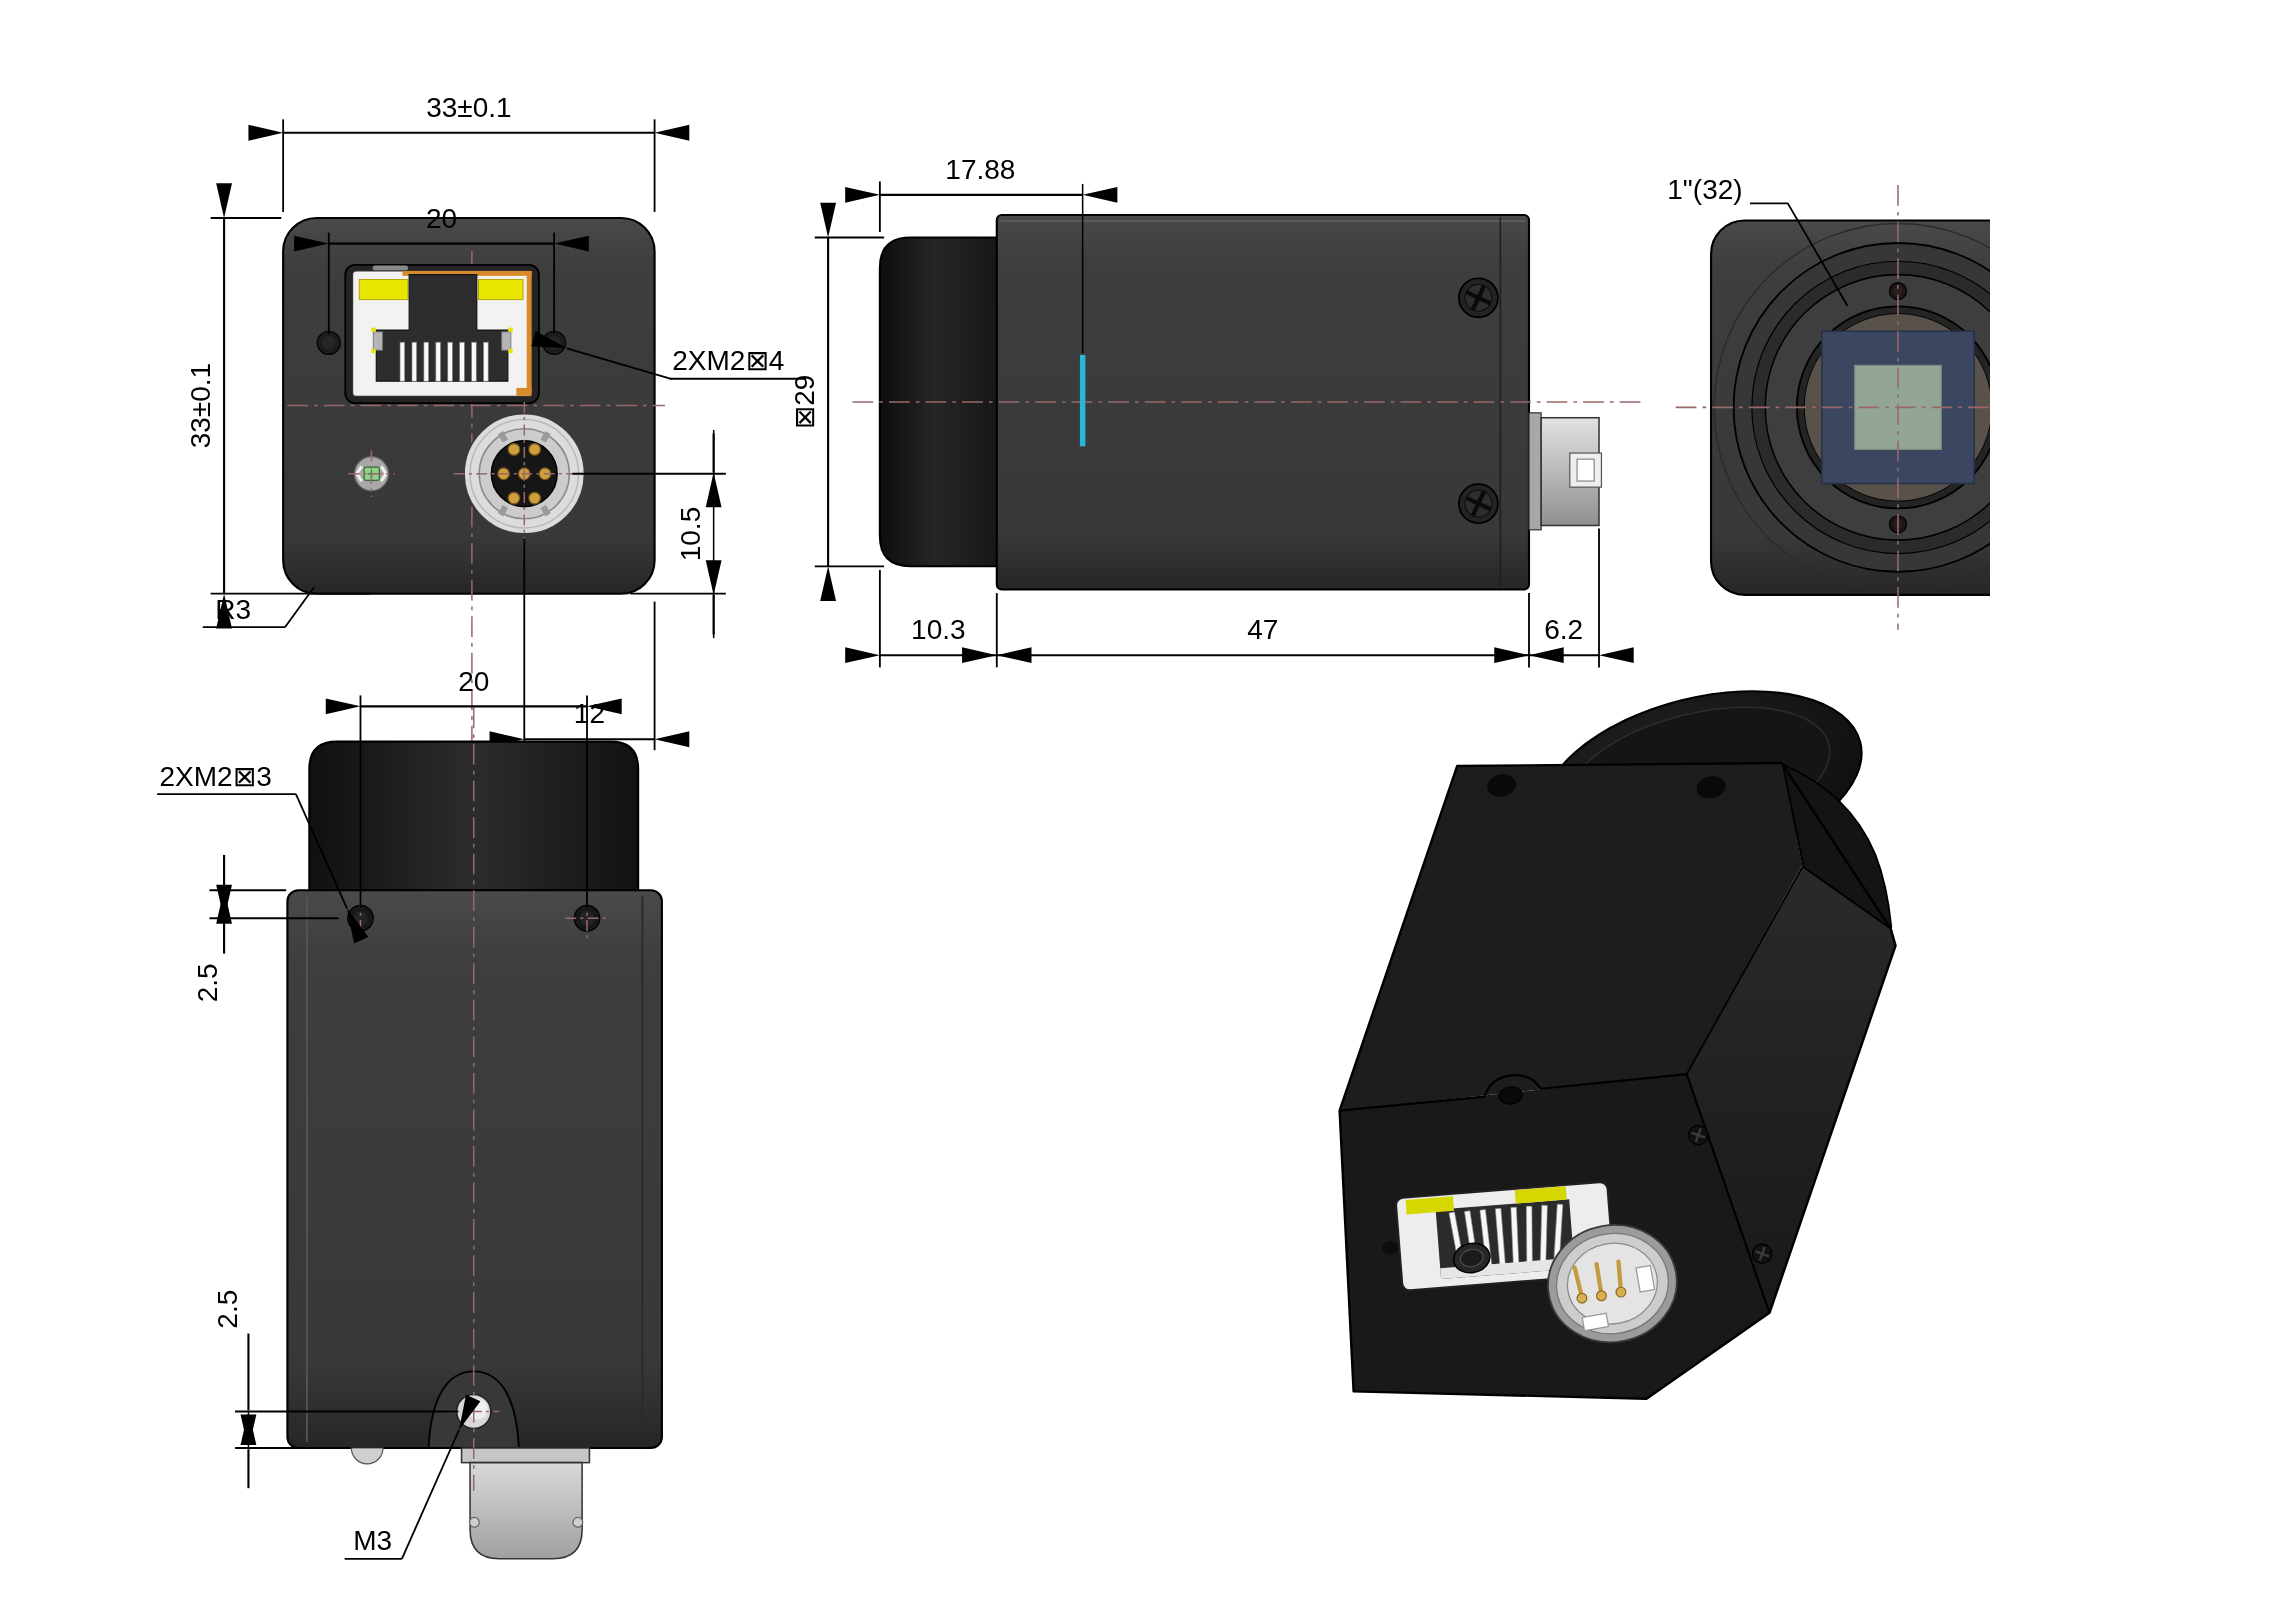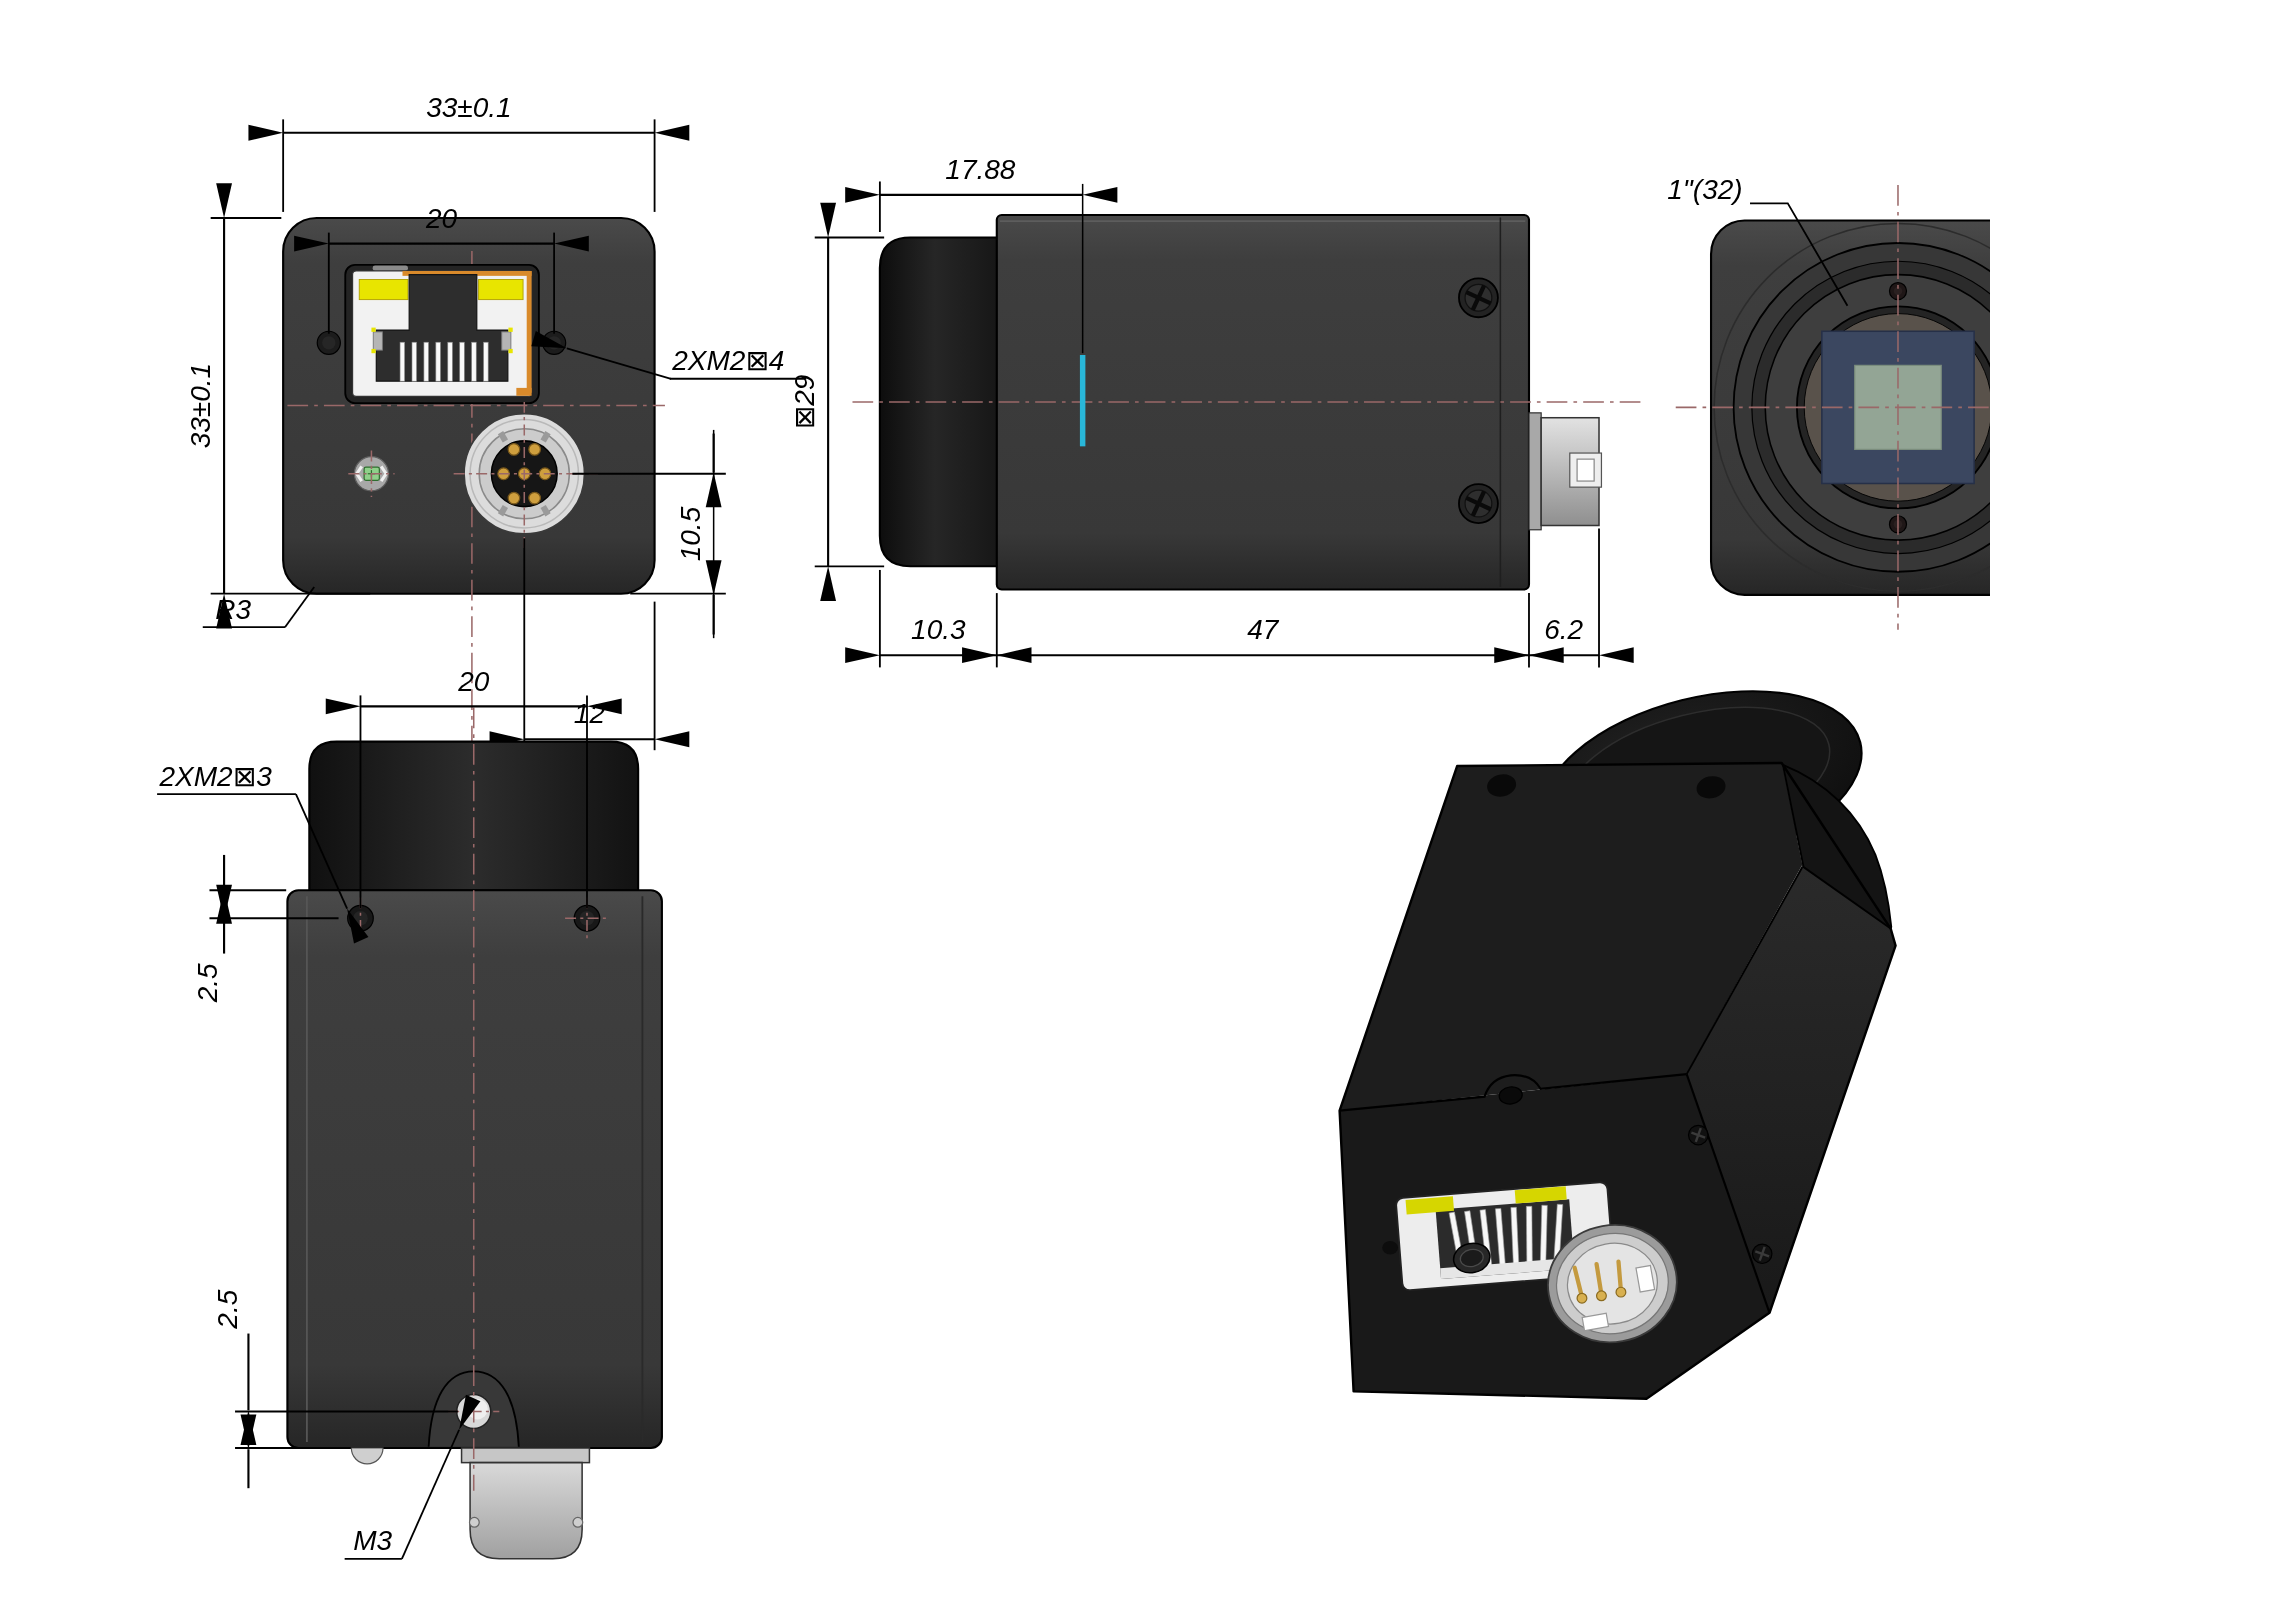--- a/index.html
+++ b/index.html
@@ -1,16 +1,16 @@
 <!DOCTYPE html>
 <html style="font-size:9.7px"><head>
 <meta charset="utf-8">
 <style>
   html,body{margin:0;padding:0;background:#ffffff;}
-  .canvas{position:relative;width:1990px;height:1610px;background:#ffffff;overflow:hidden;font-style:italic;}
+  .canvas{position:relative;width:1990px;height:1610px;background:#ffffff;overflow:hidden;}
   svg{display:block;}
   .dim{stroke:#000;stroke-width:3.5;fill:none;}
   .ext{stroke:#000;stroke-width:3;fill:none;}
   .thin{stroke:#000;stroke-width:2.5;fill:none;}
   .cl{stroke:#9a6868;stroke-width:2.5;fill:none;stroke-dasharray:34 10 6 10;}
   .clr{stroke:#9a6868;stroke-width:2.5;fill:none;stroke-dasharray:18 7 5 7;}
   .dimtext{font-family:"Liberation Sans","DejaVu Sans",sans-serif;font-size:46px;fill:#000;}
   .outline{stroke:#000;stroke-width:3.5;}
 </style>
 </head>

